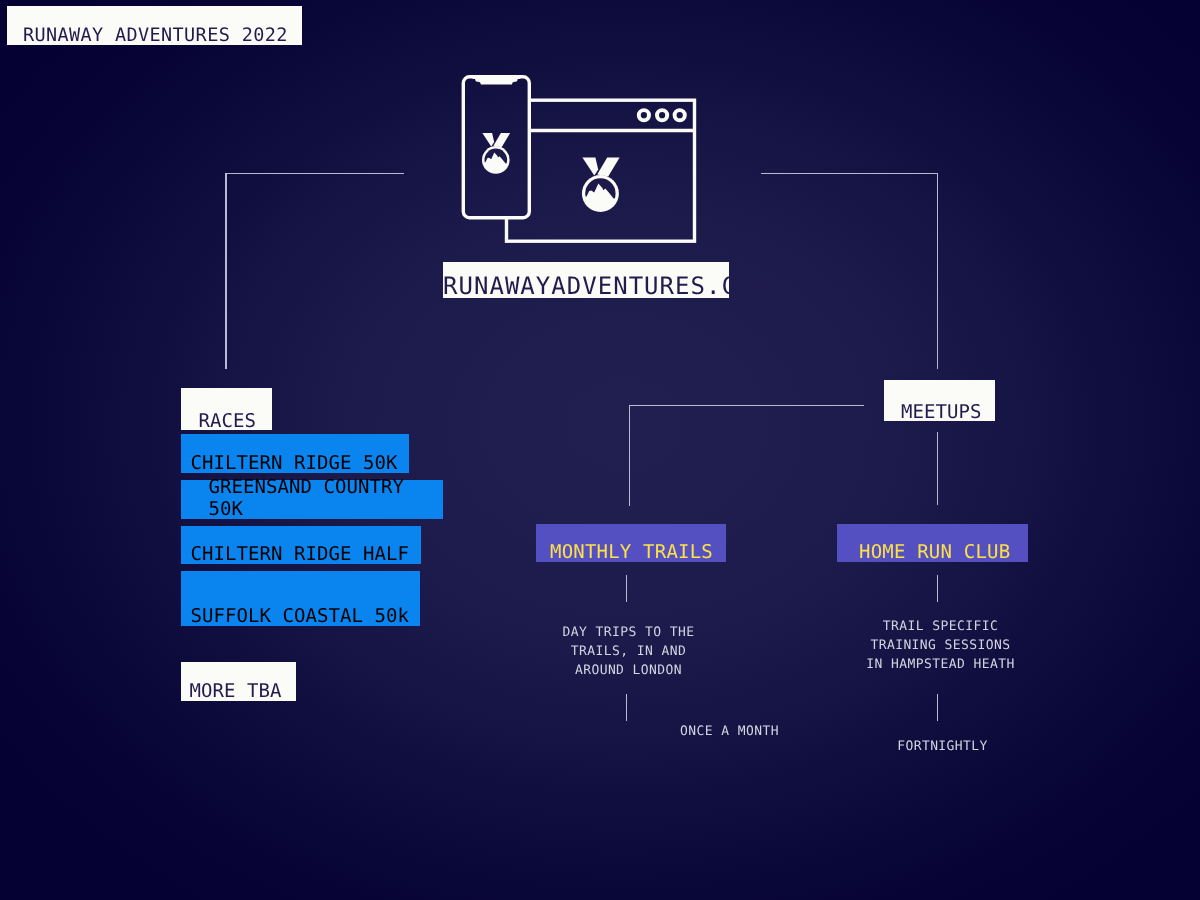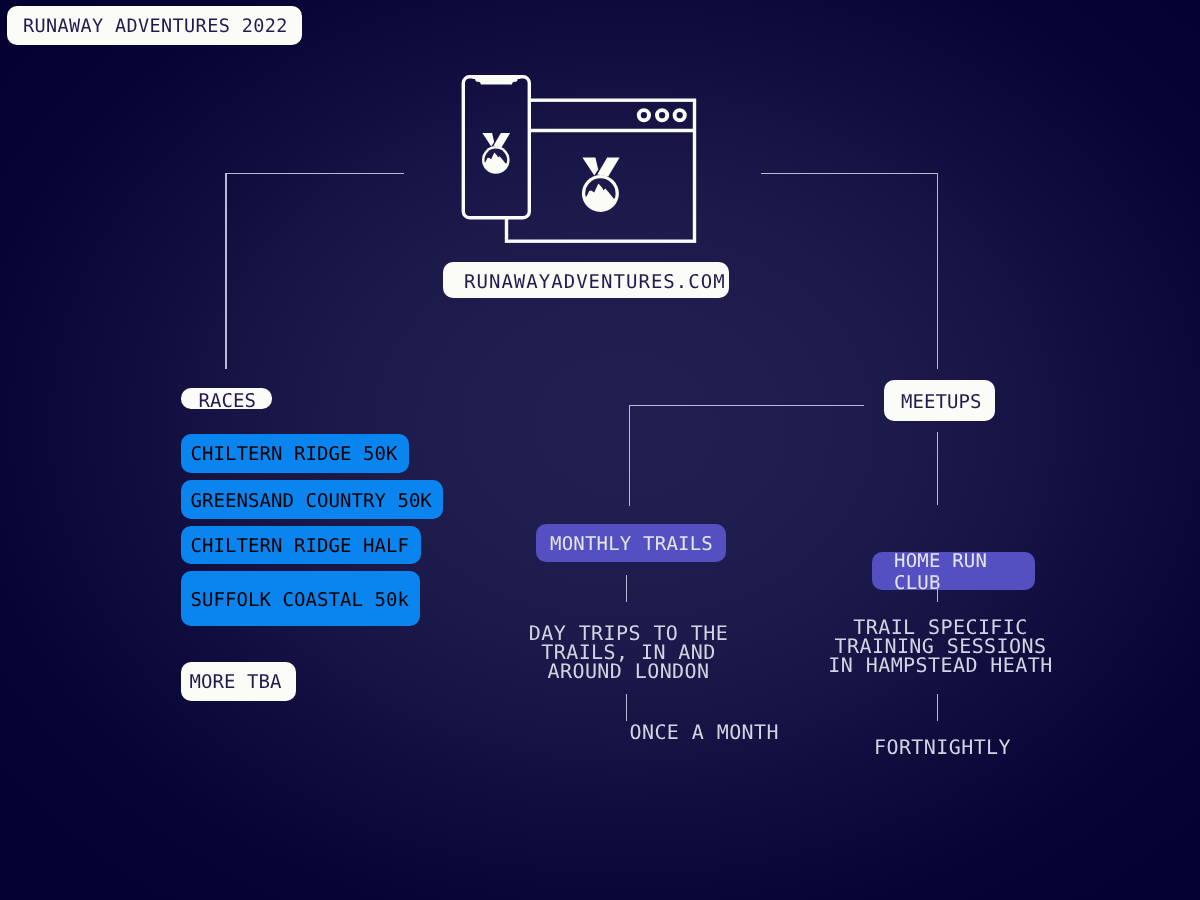--- a/index.html
+++ b/index.html
@@ -12,32 +12,32 @@
     text-rendering:geometricPrecision;
   }
   #page{position:absolute;left:0;top:0;width:1200px;height:900px;}
   [data-bind]{opacity:0.999;}
   #bg{position:absolute;left:0;top:0;width:1200px;height:900px;
     background:
       radial-gradient(ellipse 770px 600px at 625px 425px,
         #211f4f 0%, #201e4e 17%, #1c1a4a 37%, #151343 54%, #0d0a3c 70%, #070435 86%, #050233 100%);
   }
 
-  .box{position:absolute;display:flex;align-items:center;border-radius:10px;}
+  .box{position:absolute;display:flex;align-items:flex-end;}
   .box > span{display:block;}
 
   .white{background:#fbfbf7;color:#221b4e;}
   .blue{background:#0a85ef;color:#000000;}
-  .purple{background:#5450c2;color:#e5e5e5;}
+  .purple{background:#5450c2;color:#fde047;}
 
   .vline{position:absolute;width:1.4px;background:#b9b9d2;}
   .hline{position:absolute;height:1.4px;background:#b9b9d2;}
 
   .note{position:absolute;color:#d3d3e2;text-align:center;
-        font-size:20px;letter-spacing:0.42px;line-height:18.8px;white-space:pre;}
+        font-size:13px;letter-spacing:0.42px;line-height:18.8px;white-space:pre;}
 
 </style>
 </head>
 <body>
 
 <div id="page">
 
 <div id="bg"></div>
 
 <div class="box white" style="left:7px;top:6px;width:295px;height:39px;">
@@ -98,37 +98,37 @@
             </g>
         <g transform="translate(495.8,159.9) scale(0.138)" fill="#1d1a4a">
               <use href="#medalsky"></use>
             </g>
       </g>
     </g>
   </svg>
 </div>
 
 <div class="box white" style="left:443px;top:262px;width:286px;height:36px;">
-  <span data-bind="website.url" style="font-size:19px;letter-spacing:1.02px;margin-left:21px;position:relative;top:2px;">RUNAWAYADVENTURES.COM</span>
+  <span data-bind="website.url" style="font-size:24px;letter-spacing:1.02px;position:relative;top:2px;">RUNAWAYADVENTURES.COM</span>
 </div>
 
 <div class="hline" style="left:225.4px;top:172.8px;width:179px;"></div>
 <div class="vline" style="left:225.4px;top:172.8px;height:196.6px;"></div>
 <div class="hline" style="left:760.6px;top:172.8px;width:177.4px;"></div>
 <div class="vline" style="left:936.6px;top:172.8px;height:196.6px;"></div>
 
-<div class="box white" style="left:180.6px;top:388px;width:91.4px;height:21px;">
+<div class="box white" style="left:180.6px;top:388px;width:91.4px;height:42px;">
   <span data-bind="races.heading" style="font-size:19px;letter-spacing:0.05px;margin-left:18px;position:relative;top:2.3px;">RACES</span>
 </div>
 
 <div class="box blue" style="left:180.6px;top:433.8px;width:228.6px;height:38.9px;">
   <span data-bind="races.items.0" style="font-size:19px;letter-spacing:0.05px;margin-left:10px;position:relative;top:1.1px;">CHILTERN RIDGE 50K</span>
 </div>
 <div class="box blue" style="left:180.6px;top:480.1px;width:262.2px;height:38.7px;">
-  <span data-bind="races.items.1" style="font-size:19px;letter-spacing:0.05px;margin-left:10px;position:relative;top:1.1px;">GREENSAND COUNTRY 50K</span>
+  <span data-bind="races.items.1" style="font-size:19px;letter-spacing:0.05px;margin-left:28px;position:relative;top:1.1px;">GREENSAND COUNTRY 50K</span>
 </div>
 <div class="box blue" style="left:180.6px;top:526.1px;width:240.8px;height:38.2px;">
   <span data-bind="races.items.2" style="font-size:19px;letter-spacing:0.05px;margin-left:10px;position:relative;top:1.1px;">CHILTERN RIDGE HALF</span>
 </div>
 <div class="box blue" style="left:180.6px;top:571.1px;width:239.3px;height:55px;">
   <span data-bind="races.items.3" style="font-size:19px;letter-spacing:0.05px;margin-left:10px;position:relative;top:1.1px;">SUFFOLK COASTAL 50k</span>
 </div>
 <div class="box white" style="left:884px;top:380px;width:111px;height:41px;">
   <span data-bind="meetups.heading" style="font-size:19px;letter-spacing:0.05px;margin-left:17px;position:relative;top:1.5px;">MEETUPS</span>
 </div>
@@ -137,21 +137,21 @@
   <span data-bind="races.more" style="font-size:19px;letter-spacing:0.05px;margin-left:9px;position:relative;top:0.9px;">MORE TBA</span>
 </div>
 
 <div class="hline" style="left:628.8px;top:405px;width:235px;"></div>
 <div class="vline" style="left:628.8px;top:405px;height:100.5px;"></div>
 <div class="vline" style="left:936.5px;top:432.3px;height:73.2px;"></div>
 
 <div class="box purple" style="left:536px;top:524px;width:190px;height:38px;">
   <span data-bind="meetups.branches.0.label" style="font-size:19px;letter-spacing:0.2px;margin-left:14px;position:relative;top:0.8px;">MONTHLY TRAILS</span>
 </div>
-<div class="box purple" style="left:872px;top:524px;width:163px;height:38px;margin-top:28px;">
+<div class="box purple" style="left:837px;top:524px;width:191px;height:38px;">
   <span data-bind="meetups.branches.1.label" style="font-size:19px;letter-spacing:0.2px;margin-left:22px;position:relative;top:0.8px;">HOME RUN CLUB</span>
 </div>
 
 <div class="vline" style="left:626px;top:575px;height:27px;"></div>
 <div class="vline" style="left:937px;top:575px;height:27px;"></div>
 
 <div class="note" data-bind="meetups.branches.0.description" style="left:478.5px;top:624px;width:300px;">DAY TRIPS TO THE
 TRAILS, IN AND
 AROUND LONDON</div>
 <div class="note" data-bind="meetups.branches.1.description" style="left:790.5px;top:618px;width:300px;">TRAIL SPECIFIC

